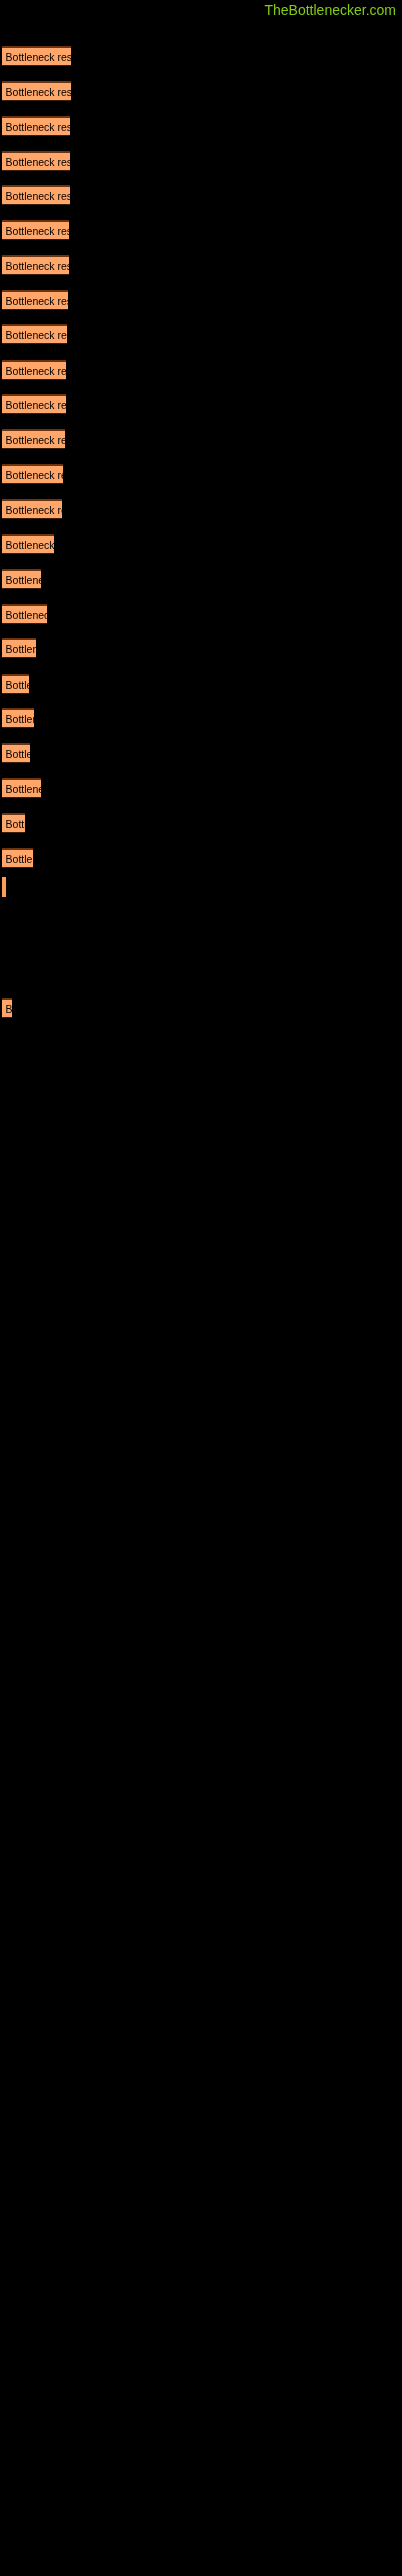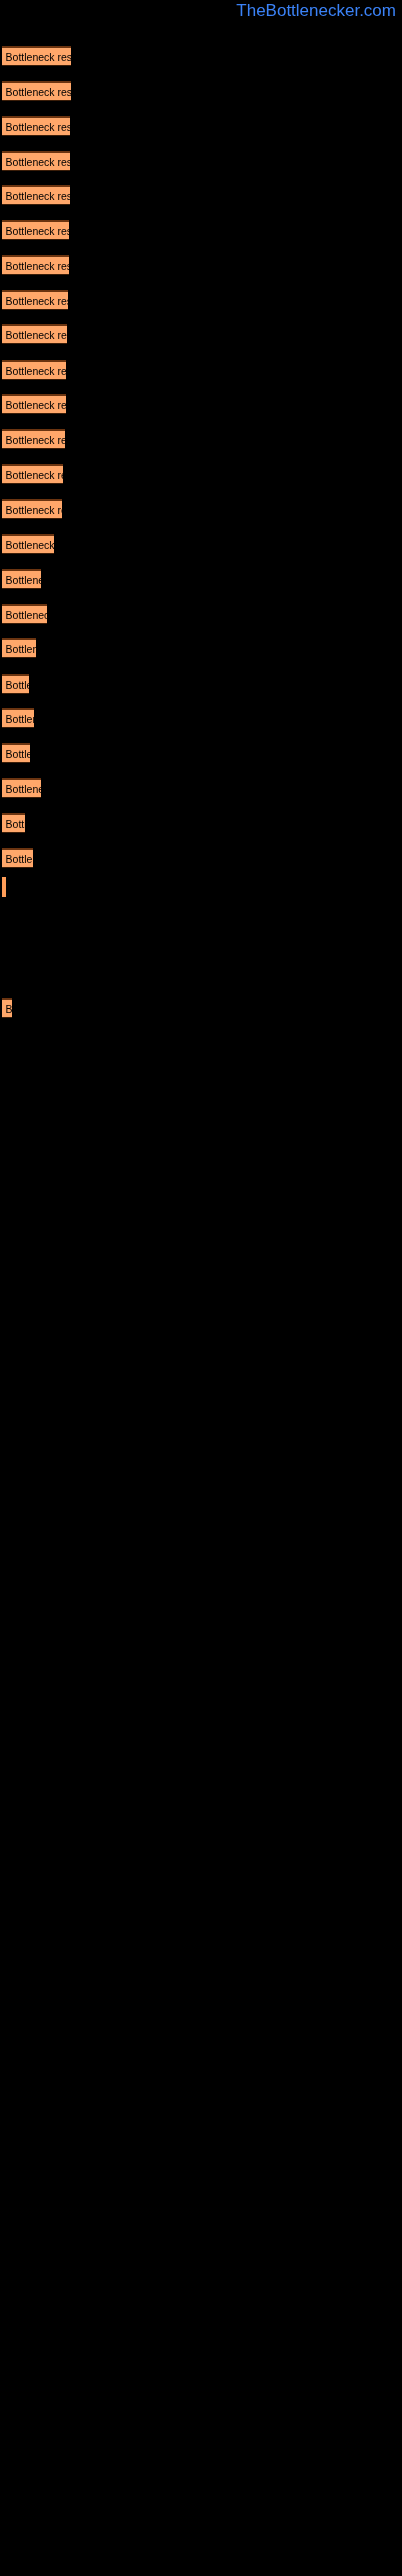--- a/index.html
+++ b/index.html
@@ -21,22 +21,22 @@
     width: 403px;
     height: 2576px;
     background: #000000;
   }
   .site-title {
     position: absolute;
     top: 0px;
     left: 0;
     width: 396px;
     text-align: right;
-    color: #3b82f6;
-    font-size: 17px;
+    color: #84cc16;
+    font-size: 14px;
     line-height: 21px;
     letter-spacing: 0px;
     font-family: "Liberation Sans", sans-serif;
     white-space: nowrap;
   }
   .bars-layer {
     position: absolute;
     left: 0;
     top: 0;
     width: 403px;

